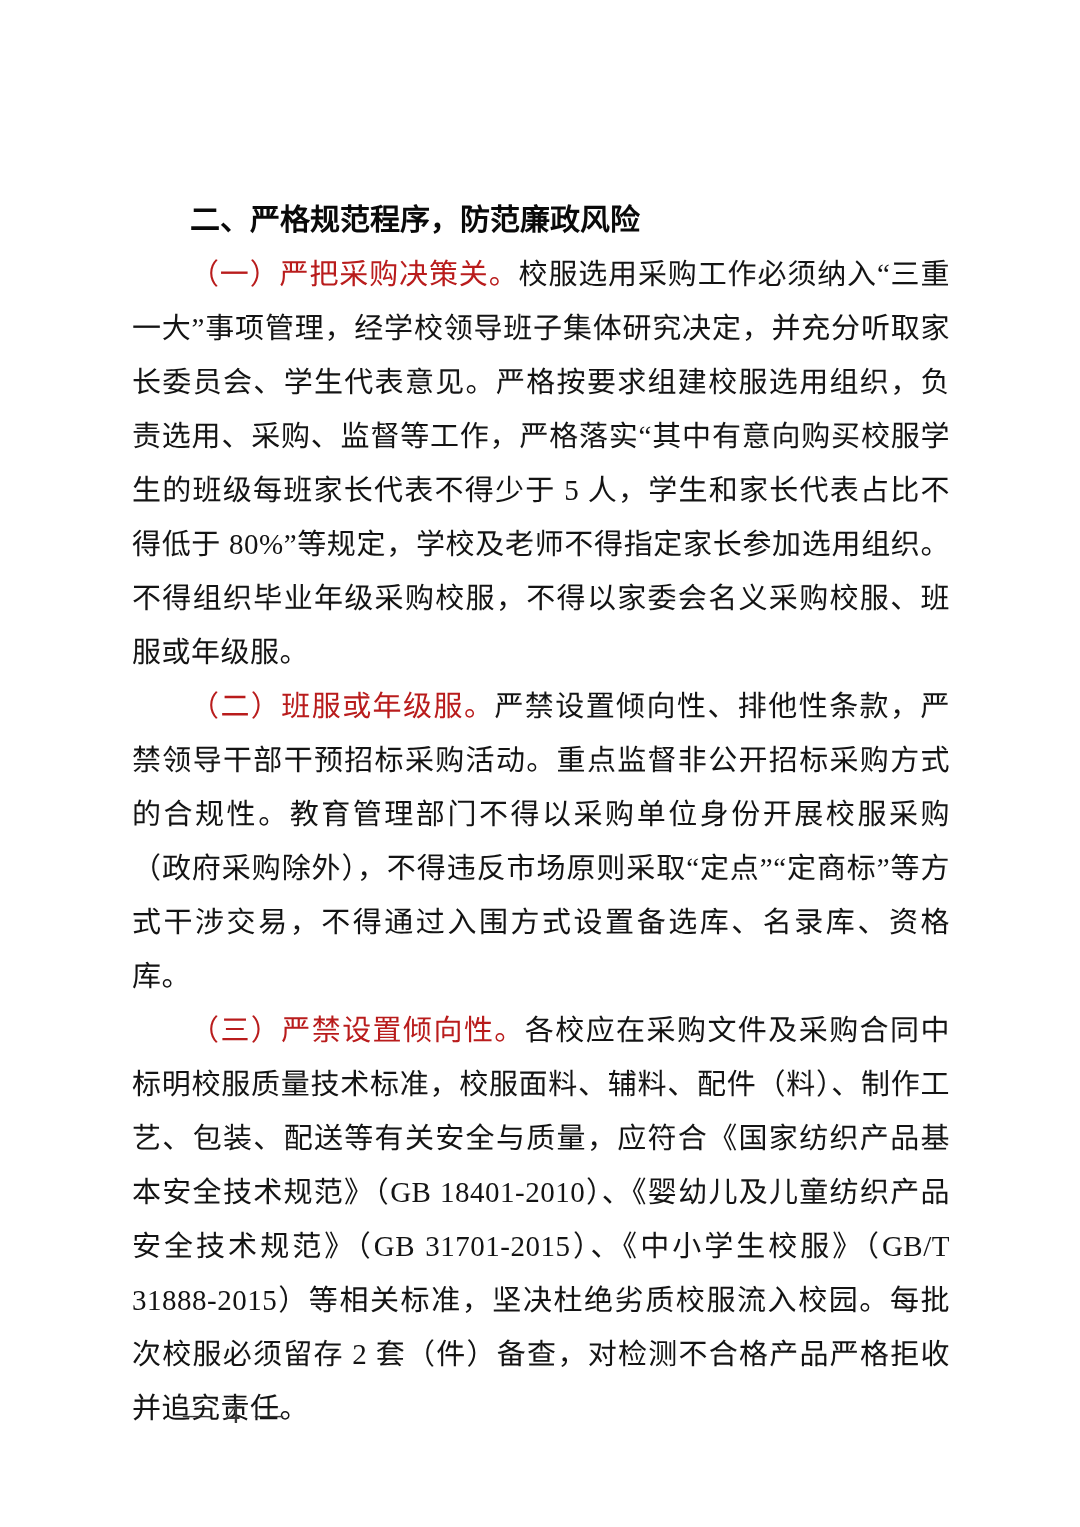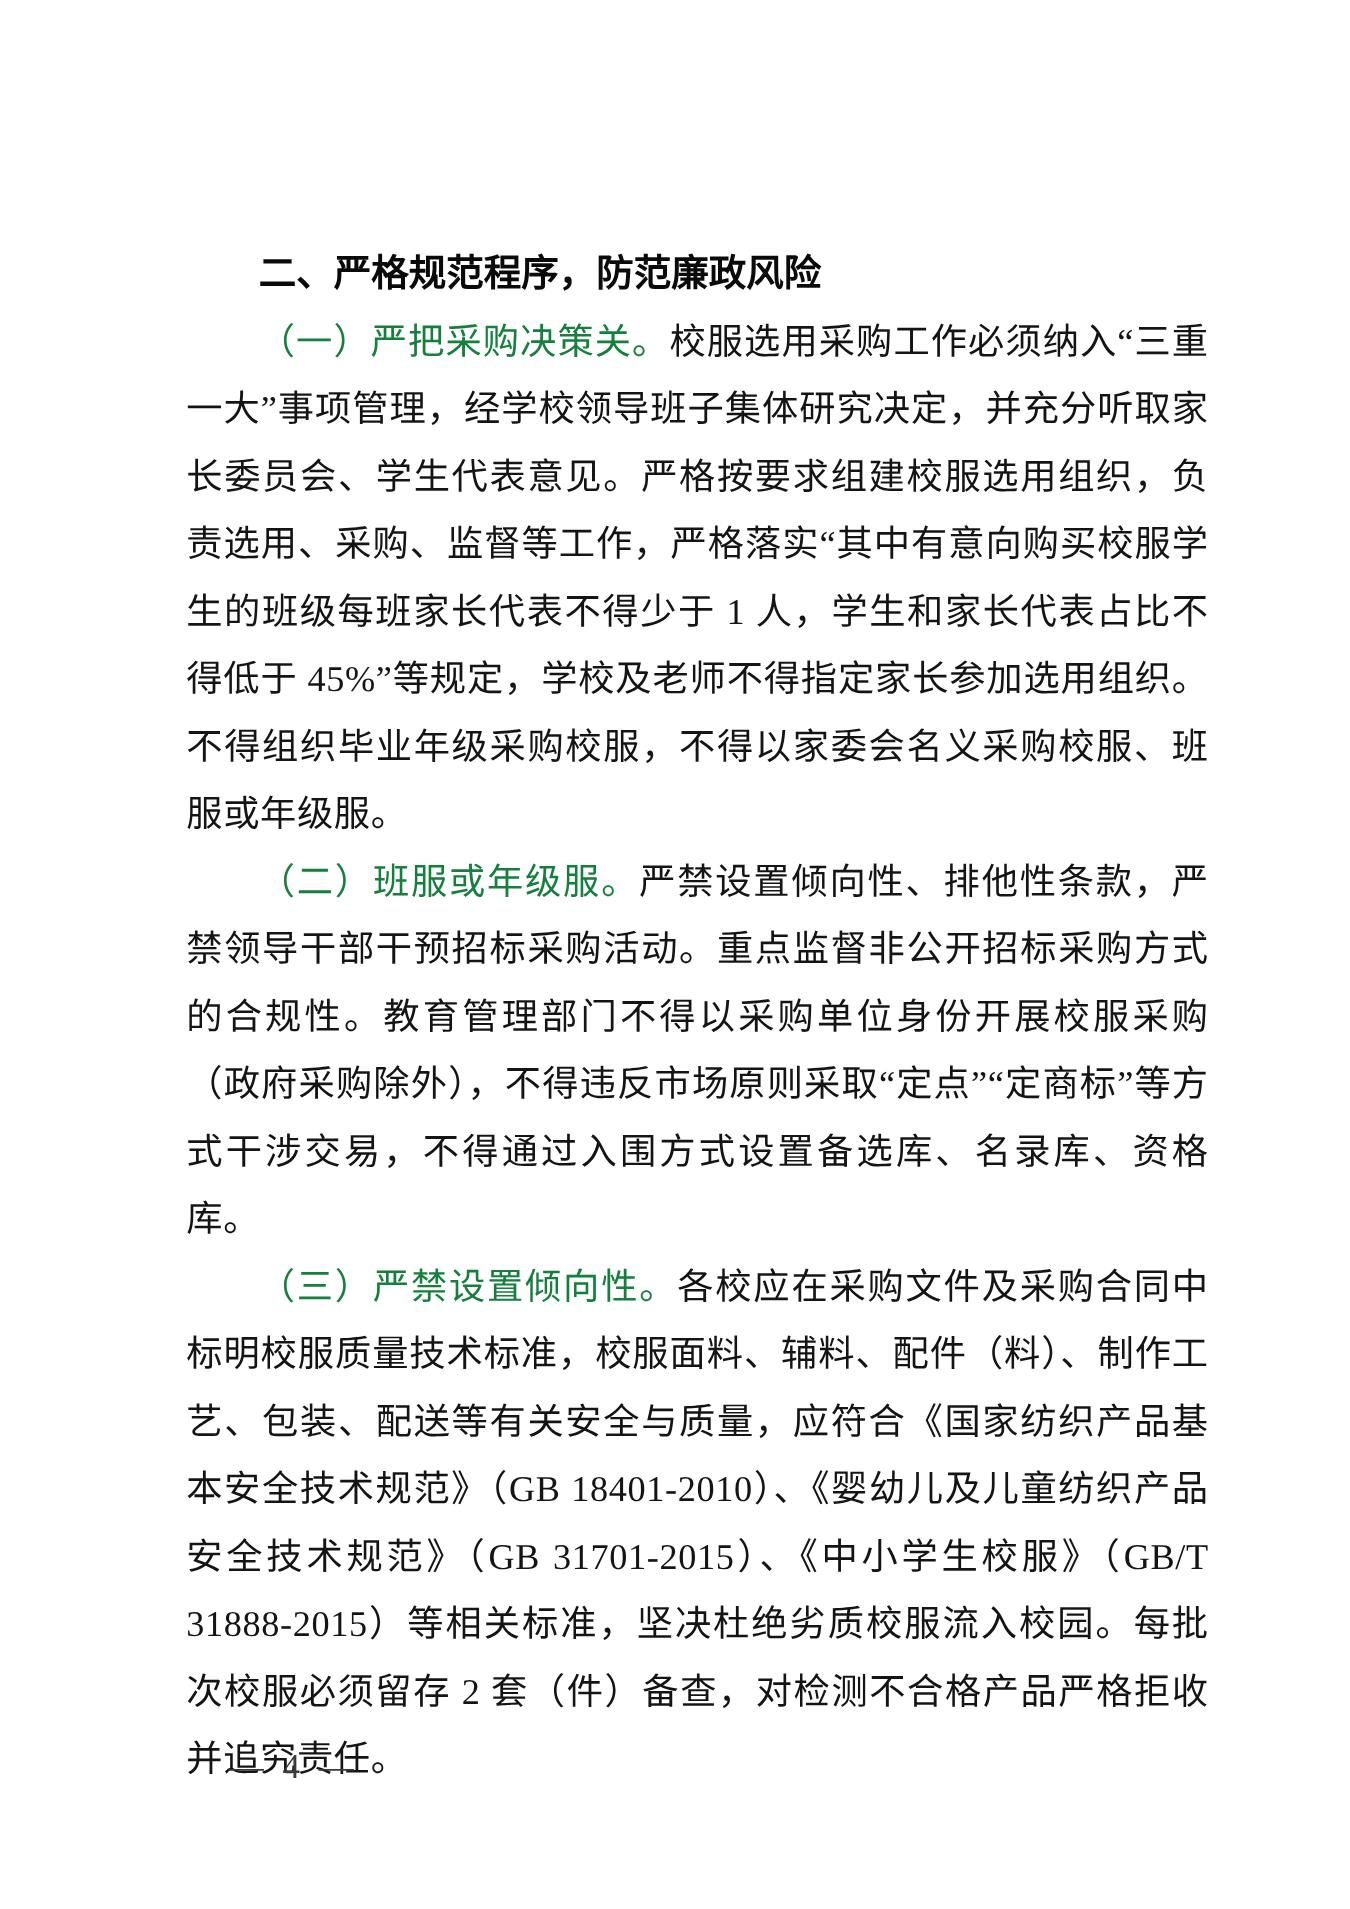--- a/index.html
+++ b/index.html
@@ -12,21 +12,21 @@
     position: relative;
     width: 1080px;
     height: 1527px;
     background: #ffffff;
     overflow: hidden;
     font-family: "Liberation Serif", "DejaVu Serif", serif;
     color: #111111;
   }
   .content {
     position: absolute;
-    left: 149px;
+    left: 132px;
     top: 193px;
     width: 818px;
   }
   .section-heading {
     margin: 0;
     padding: 0;
     font-family: "Liberation Sans", "DejaVu Sans", sans-serif;
     font-size: 30px;
     line-height: 54px;
     font-weight: 700;
@@ -41,42 +41,42 @@
     line-height: 54px;
     text-indent: 58px;
     text-align: justify;
     text-justify: inter-character;
     letter-spacing: 0.5px;
     color: #141414;
   }
   .para .lead {
     
     font-family: "Liberation Serif", "DejaVu Serif", serif;
-    color: #15803d;
+    color: #b91c1c;
   }
   .page-number {
     position: absolute;
     left: 183px;
     top: 1398px;
     font-size: 28px;
     line-height: 32px;
     letter-spacing: 4px;
     color: #3a3a3a;
     font-family: "Liberation Serif", "DejaVu Serif", serif;
   }
 </style>
 </head>
 <body>
 
 <div class="page">
   <div class="content">
 
     <h2 class="section-heading">二、严格规范程序，防范廉政风险</h2>
 
-    <p class="para"><span class="lead">（一）严把采购决策关。</span><span>校服选用采购工作必须纳入“三重一大”事项管理，经学校领导班子集体研究决定，并充分听取家长委员会、学生代表意见。严格按要求组建校服选用组织，负责选用、采购、监督等工作，严格落实“其中有意向购买校服学生的班级每班家长代表不得少于 1 人，学生和家长代表占比不得低于 45%”等规定，学校及老师不得指定家长参加选用组织。不得组织毕业年级采购校服，不得以家委会名义采购校服、班服或年级服。</span></p>
+    <p class="para"><span class="lead">（一）严把采购决策关。</span><span>校服选用采购工作必须纳入“三重一大”事项管理，经学校领导班子集体研究决定，并充分听取家长委员会、学生代表意见。严格按要求组建校服选用组织，负责选用、采购、监督等工作，严格落实“其中有意向购买校服学生的班级每班家长代表不得少于 5 人，学生和家长代表占比不得低于 80%”等规定，学校及老师不得指定家长参加选用组织。不得组织毕业年级采购校服，不得以家委会名义采购校服、班服或年级服。</span></p>
 
     <p class="para"><span class="lead">（二）班服或年级服。</span><span>严禁设置倾向性、排他性条款，严禁领导干部干预招标采购活动。重点监督非公开招标采购方式的合规性。教育管理部门不得以采购单位身份开展校服采购（政府采购除外），不得违反市场原则采取“定点”“定商标”等方式干涉交易，不得通过入围方式设置备选库、名录库、资格库。</span></p>
 
     <p class="para"><span class="lead">（三）严禁设置倾向性。</span><span>各校应在采购文件及采购合同中标明校服质量技术标准，校服面料、辅料、配件（料）、制作工艺、包装、配送等有关安全与质量，应符合《国家纺织产品基本安全技术规范》（GB 18401-2010）、《婴幼儿及儿童纺织产品安全技术规范》（GB 31701-2015）、《中小学生校服》（GB/T 31888-2015）等相关标准，坚决杜绝劣质校服流入校园。每批次校服必须留存 2 套（件）备查，对检测不合格产品严格拒收并追究责任。</span></p>
 
 
   </div>
 
   <div class="page-number">— 4 —</div>
 </div>

